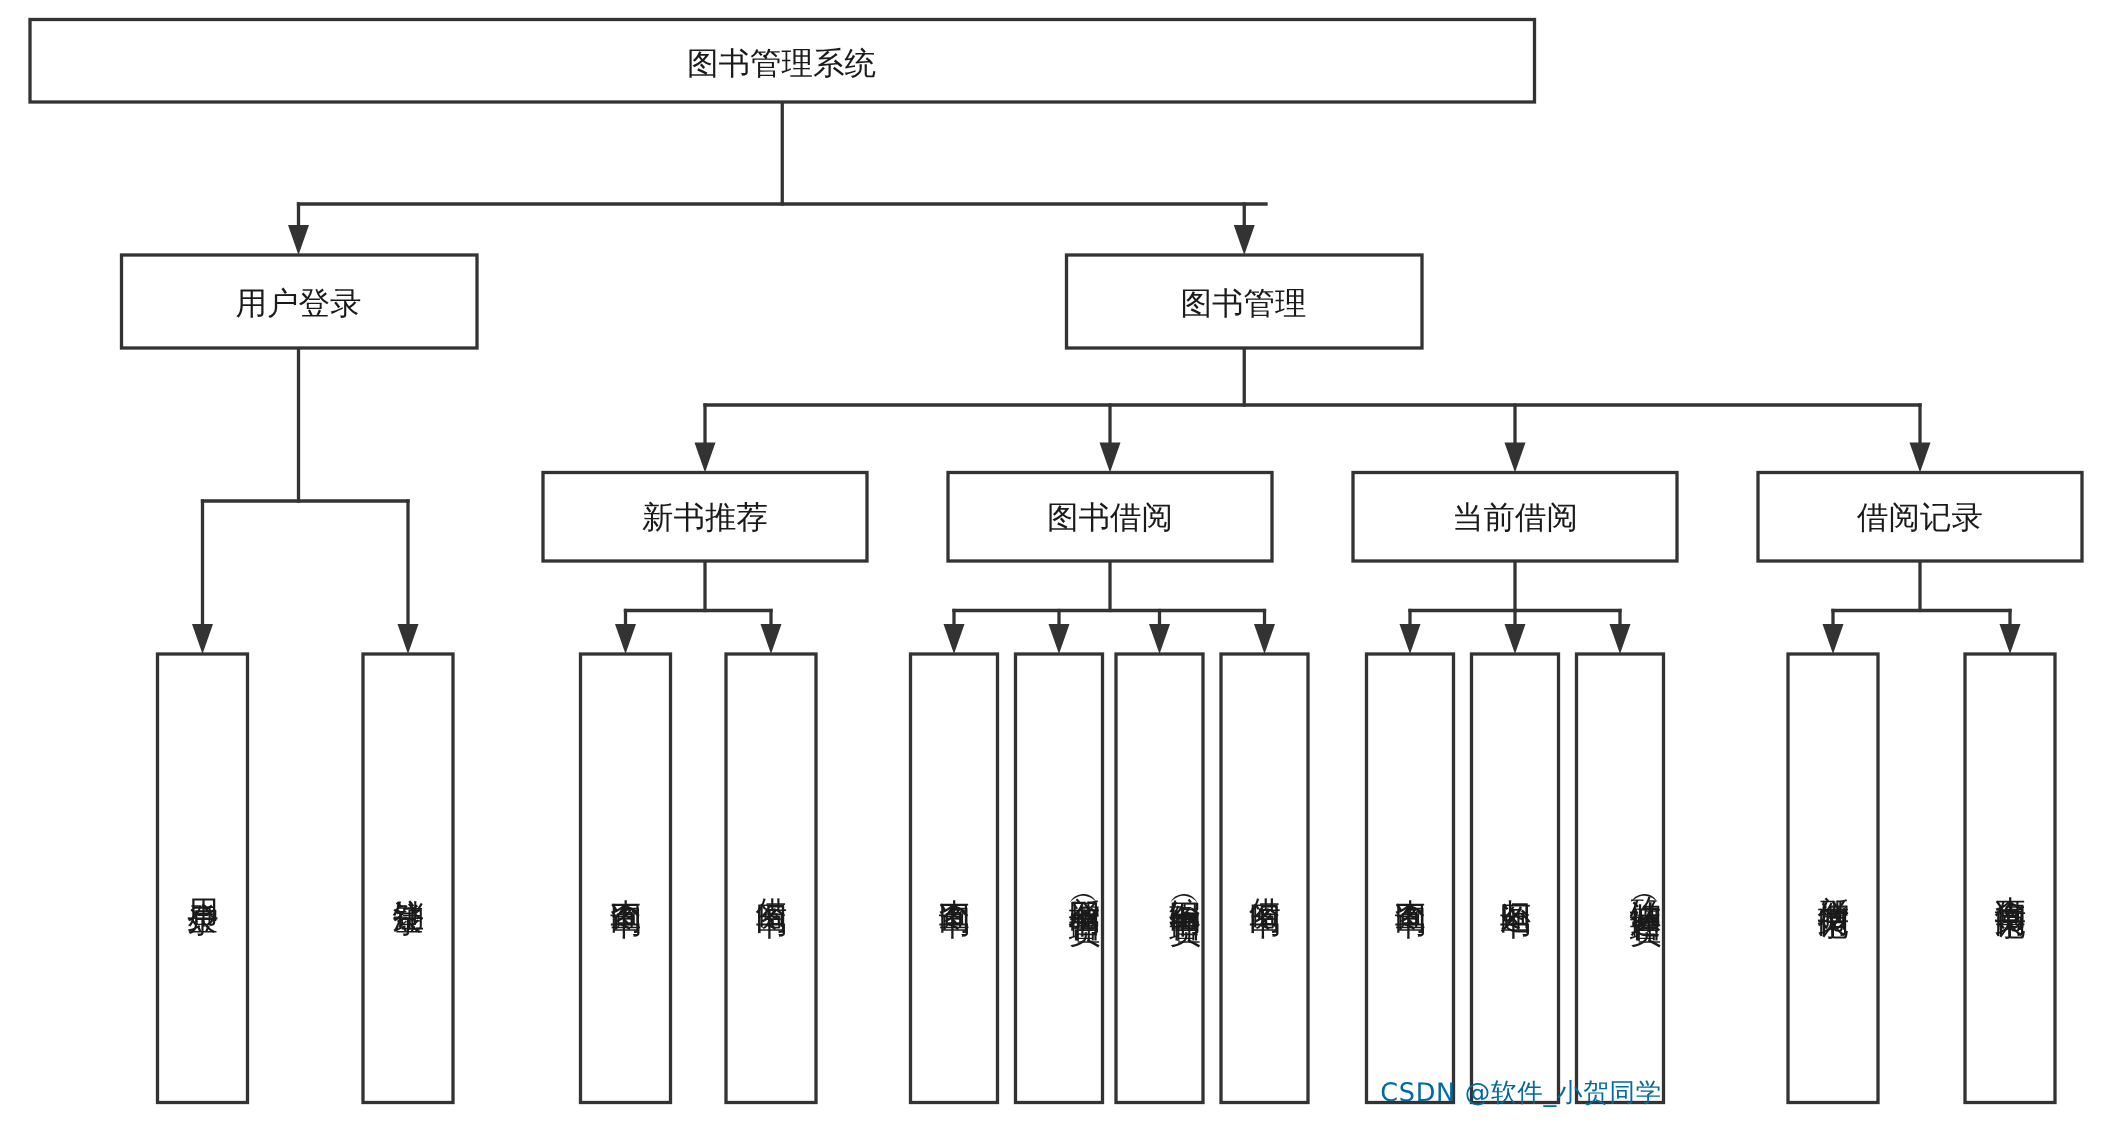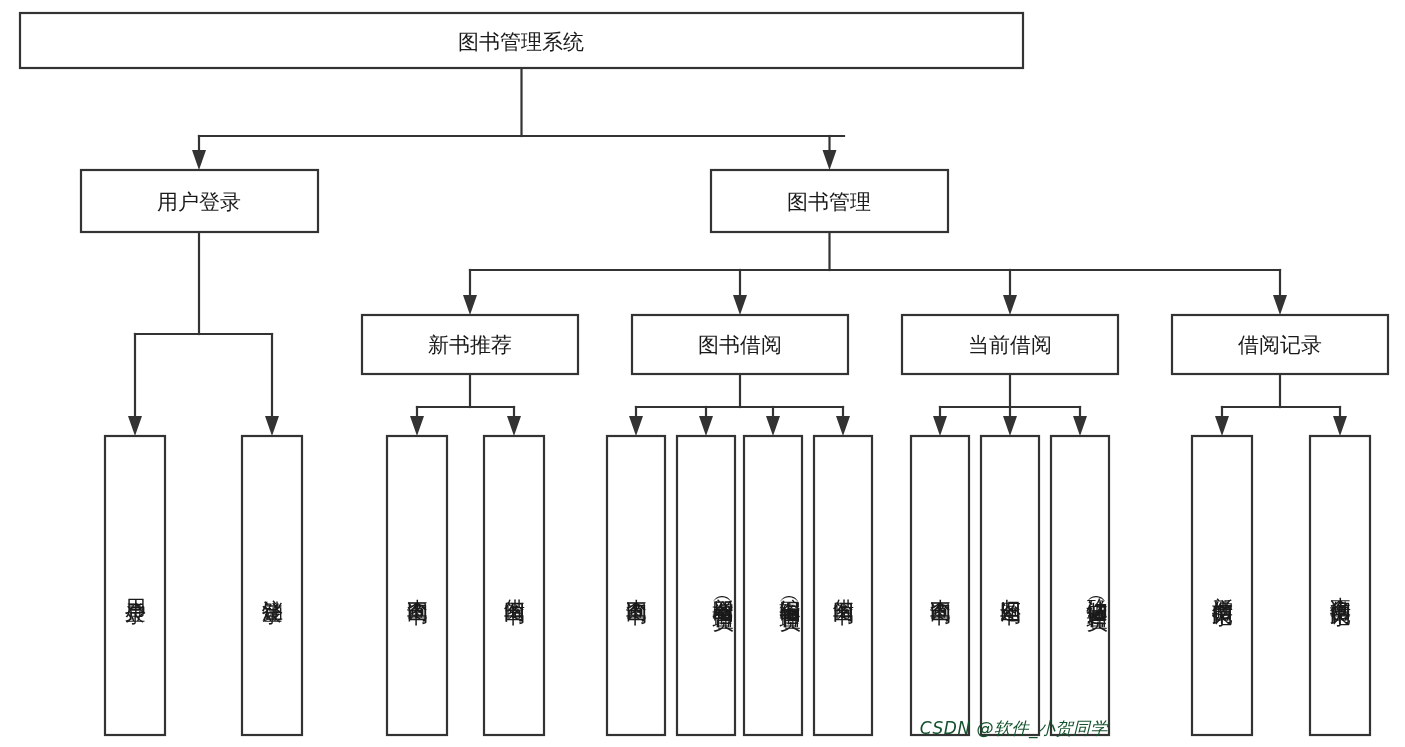--- a/index.html
+++ b/index.html
@@ -64,24 +64,23 @@
     color: #1a1a1a;
     white-space: nowrap;
     pointer-events: none;
   }
   .watermark {
     position: absolute;
     right: 6px;
     bottom: 7px;
     font-family: "DejaVu Sans", "Liberation Sans", sans-serif;
     font-size: 17px;
-    color: #14532d;
+    color: #0369a1;
     letter-spacing: 0.5px;
     white-space: nowrap;
-    font-style: italic;
   }
 </style>
 </head>
 <body>
 
 <div id="diagram-root">
 
   <svg id="diagram-canvas" viewBox="0 0 1405 747" xmlns="http://www.w3.org/2000/svg">
 
     <g>

